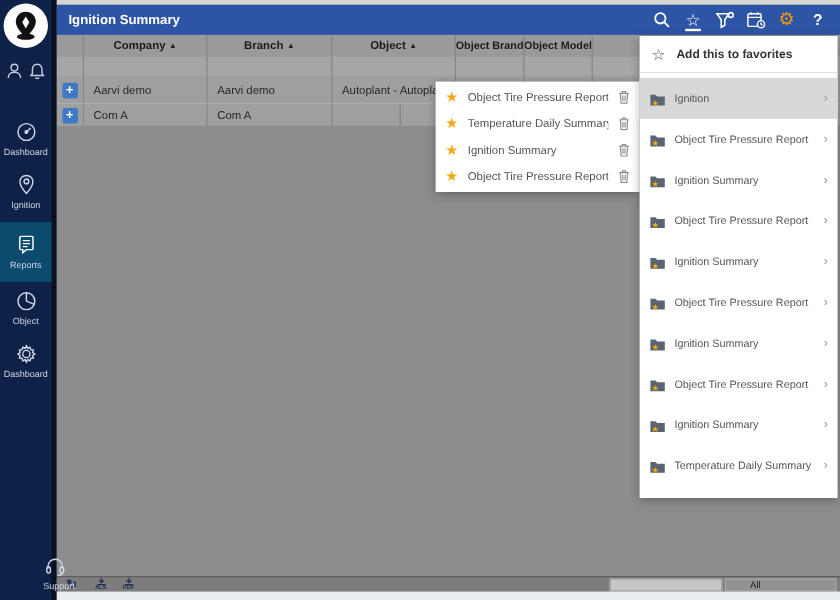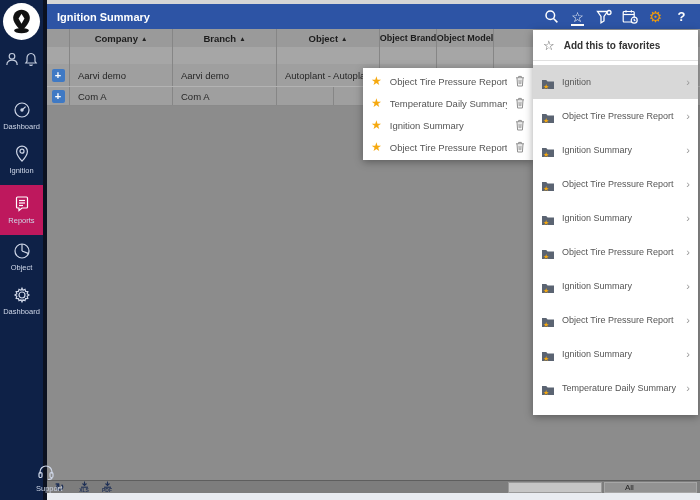--- a/index.html
+++ b/index.html
@@ -10,21 +10,21 @@
   
   .sidebar{ position:absolute; left:0; top:0; bottom:0; width:47px;
             background:#0e2147; border-right:4px solid #0b1120; z-index:5; }
   .sidebar-inner{ position:relative; width:43px; height:100%; }
   .logo{ position:absolute; left:3px; top:3px; width:37px; height:37px;
          background:#fff; border-radius:50%; display:flex; align-items:center; justify-content:center; }
   .mini-icons{ position:absolute; top:52px; left:0; width:43px; display:flex; justify-content:space-evenly; }
   .nav-item{ position:absolute; left:0; width:43px; text-align:center; color:#cfd7e8;
              font-size:7.5px; line-height:1.2; cursor:pointer; }
   .nav-item svg{ display:block; margin:0 auto 2px auto; }
-  .nav-item.active{ background:#be185d; padding-top:9px; }
+  .nav-item.active{ background:#0c4a6e; padding-top:9px; }
   .nav-label{ display:block; }
 
   
   .top-strip{ position:absolute; left:47px; right:0; top:0; height:4px; background:#d6d6d6; }
   .titlebar{ position:absolute; left:47px; right:0; top:4px; height:25px; background:#2d54a5;
              display:flex; align-items:center; padding:0 10px; z-index:4; }
   .page-title{ color:#fff; font-weight:bold; font-size:11px; }
   .tb-icons{ margin-left:auto; display:flex; align-items:center; gap:9px; }
   .tb-icon{ position:relative; width:17px; height:19px; display:flex; align-items:center;
             justify-content:center; cursor:pointer; }

